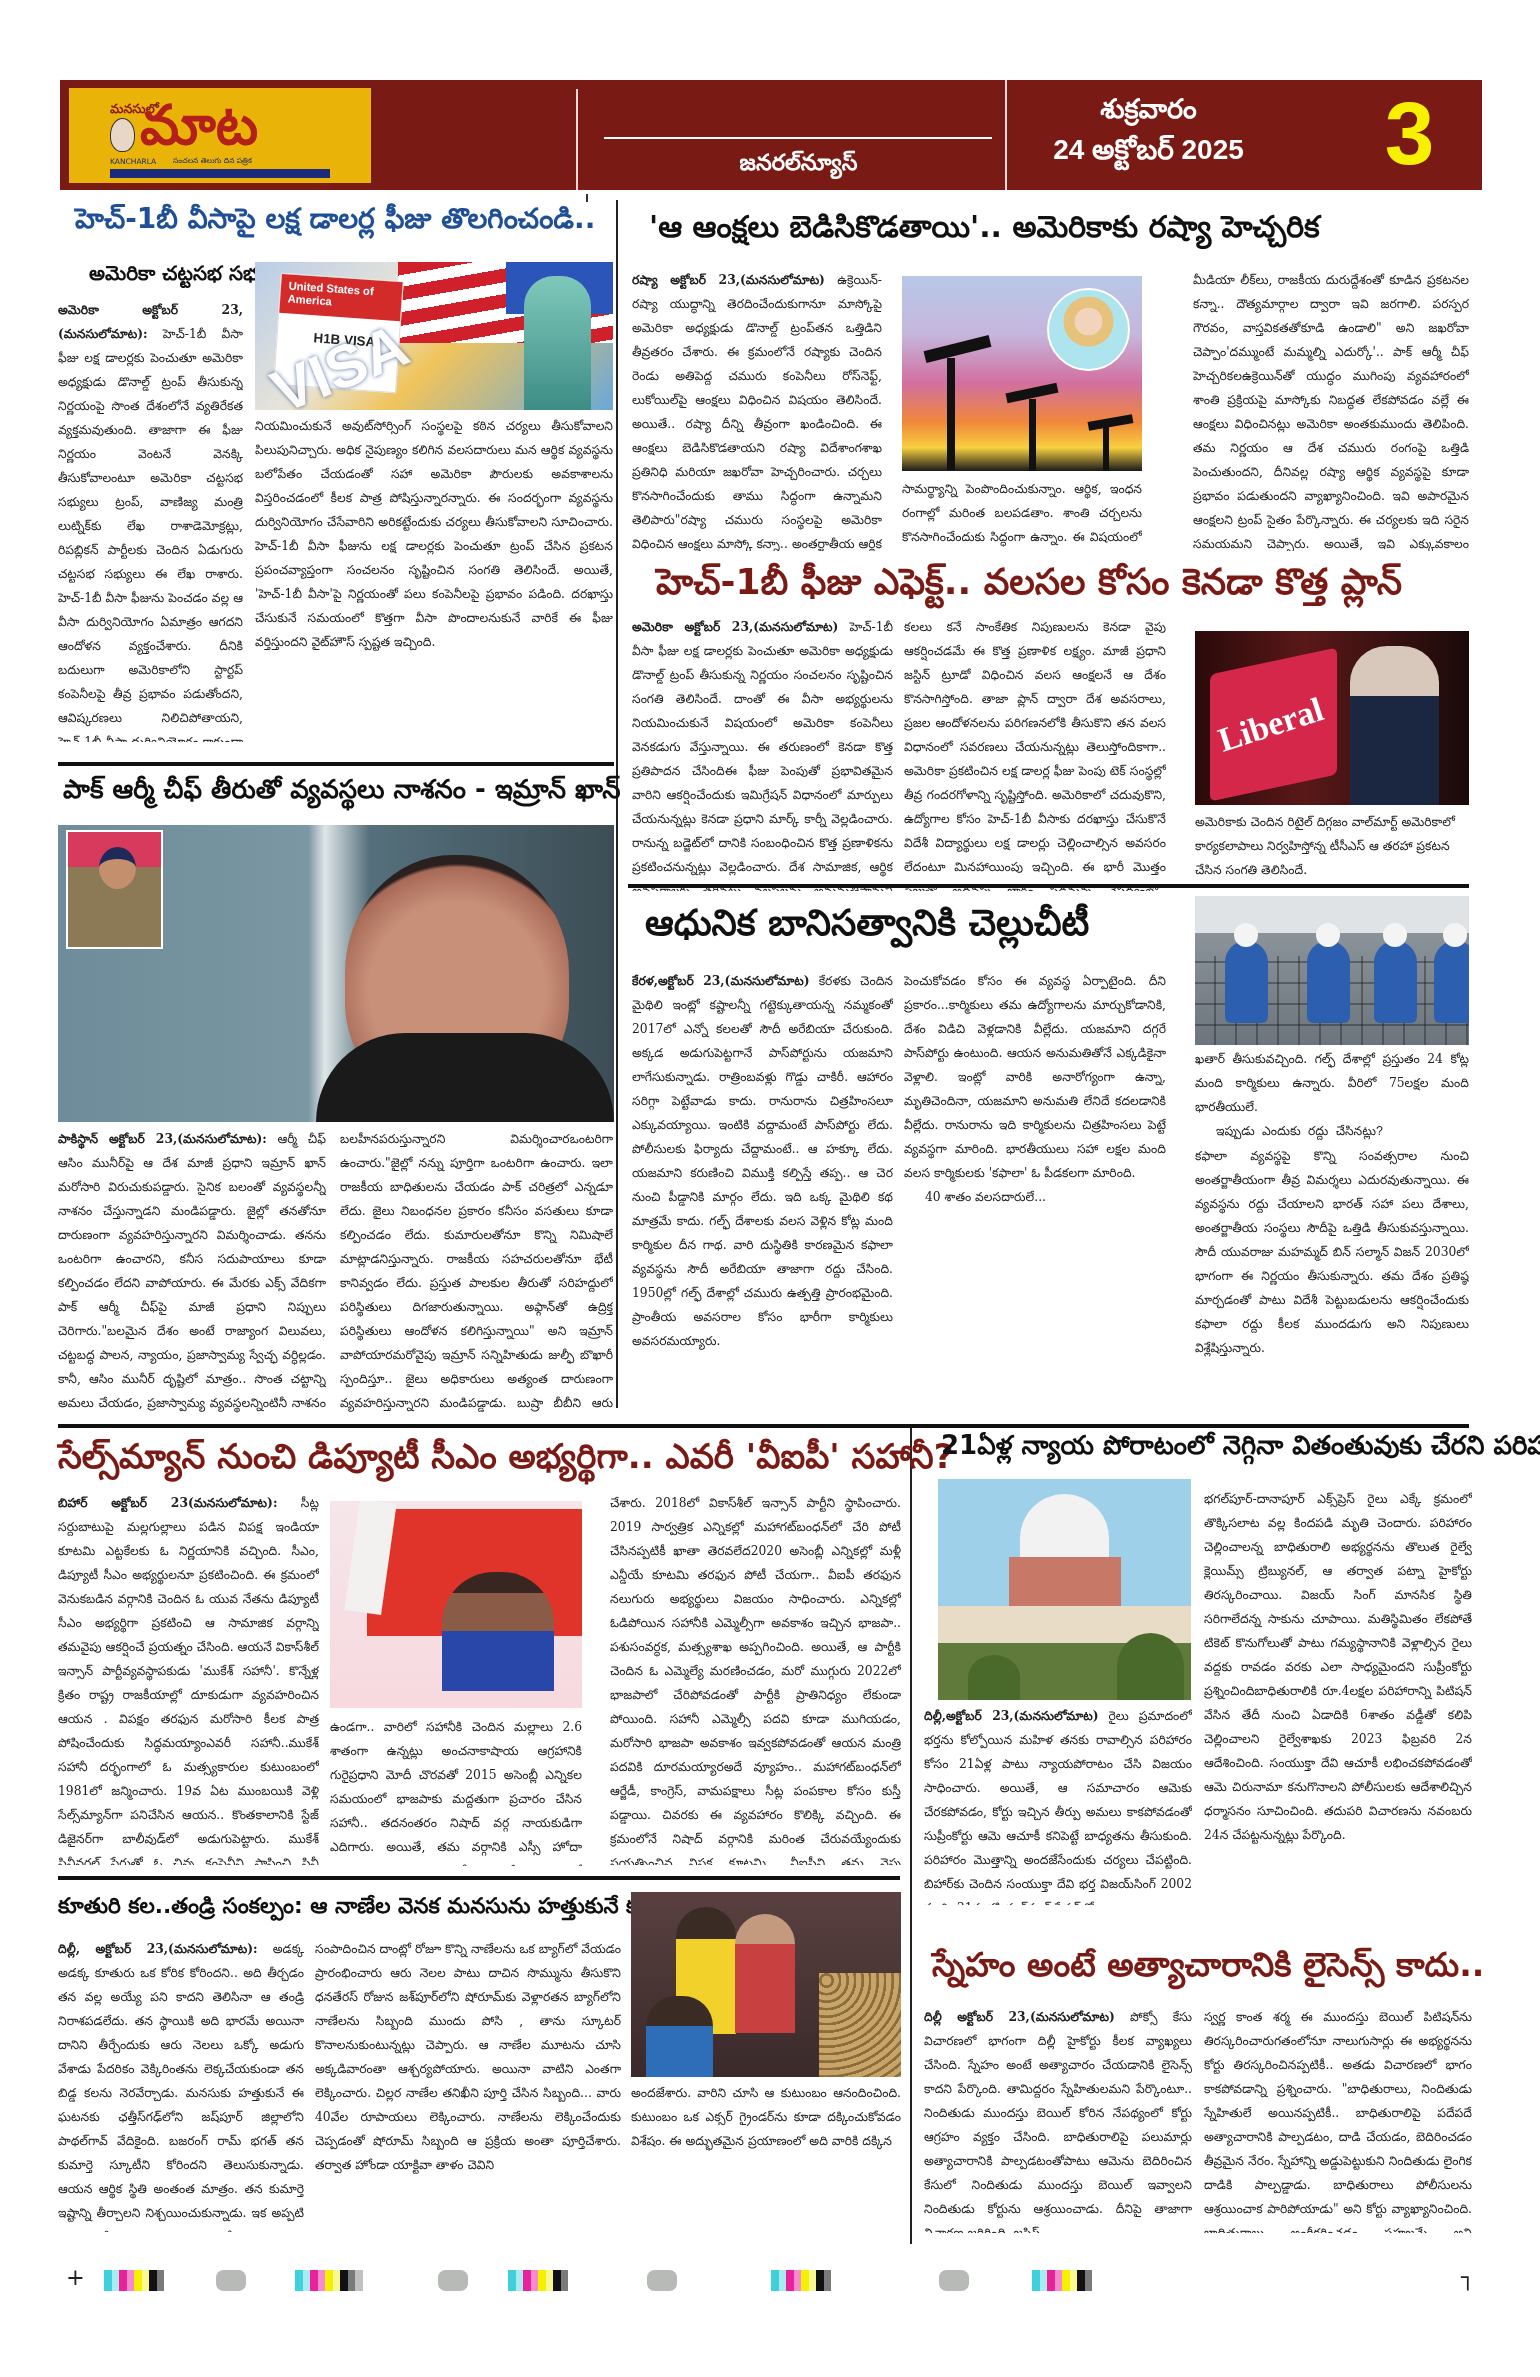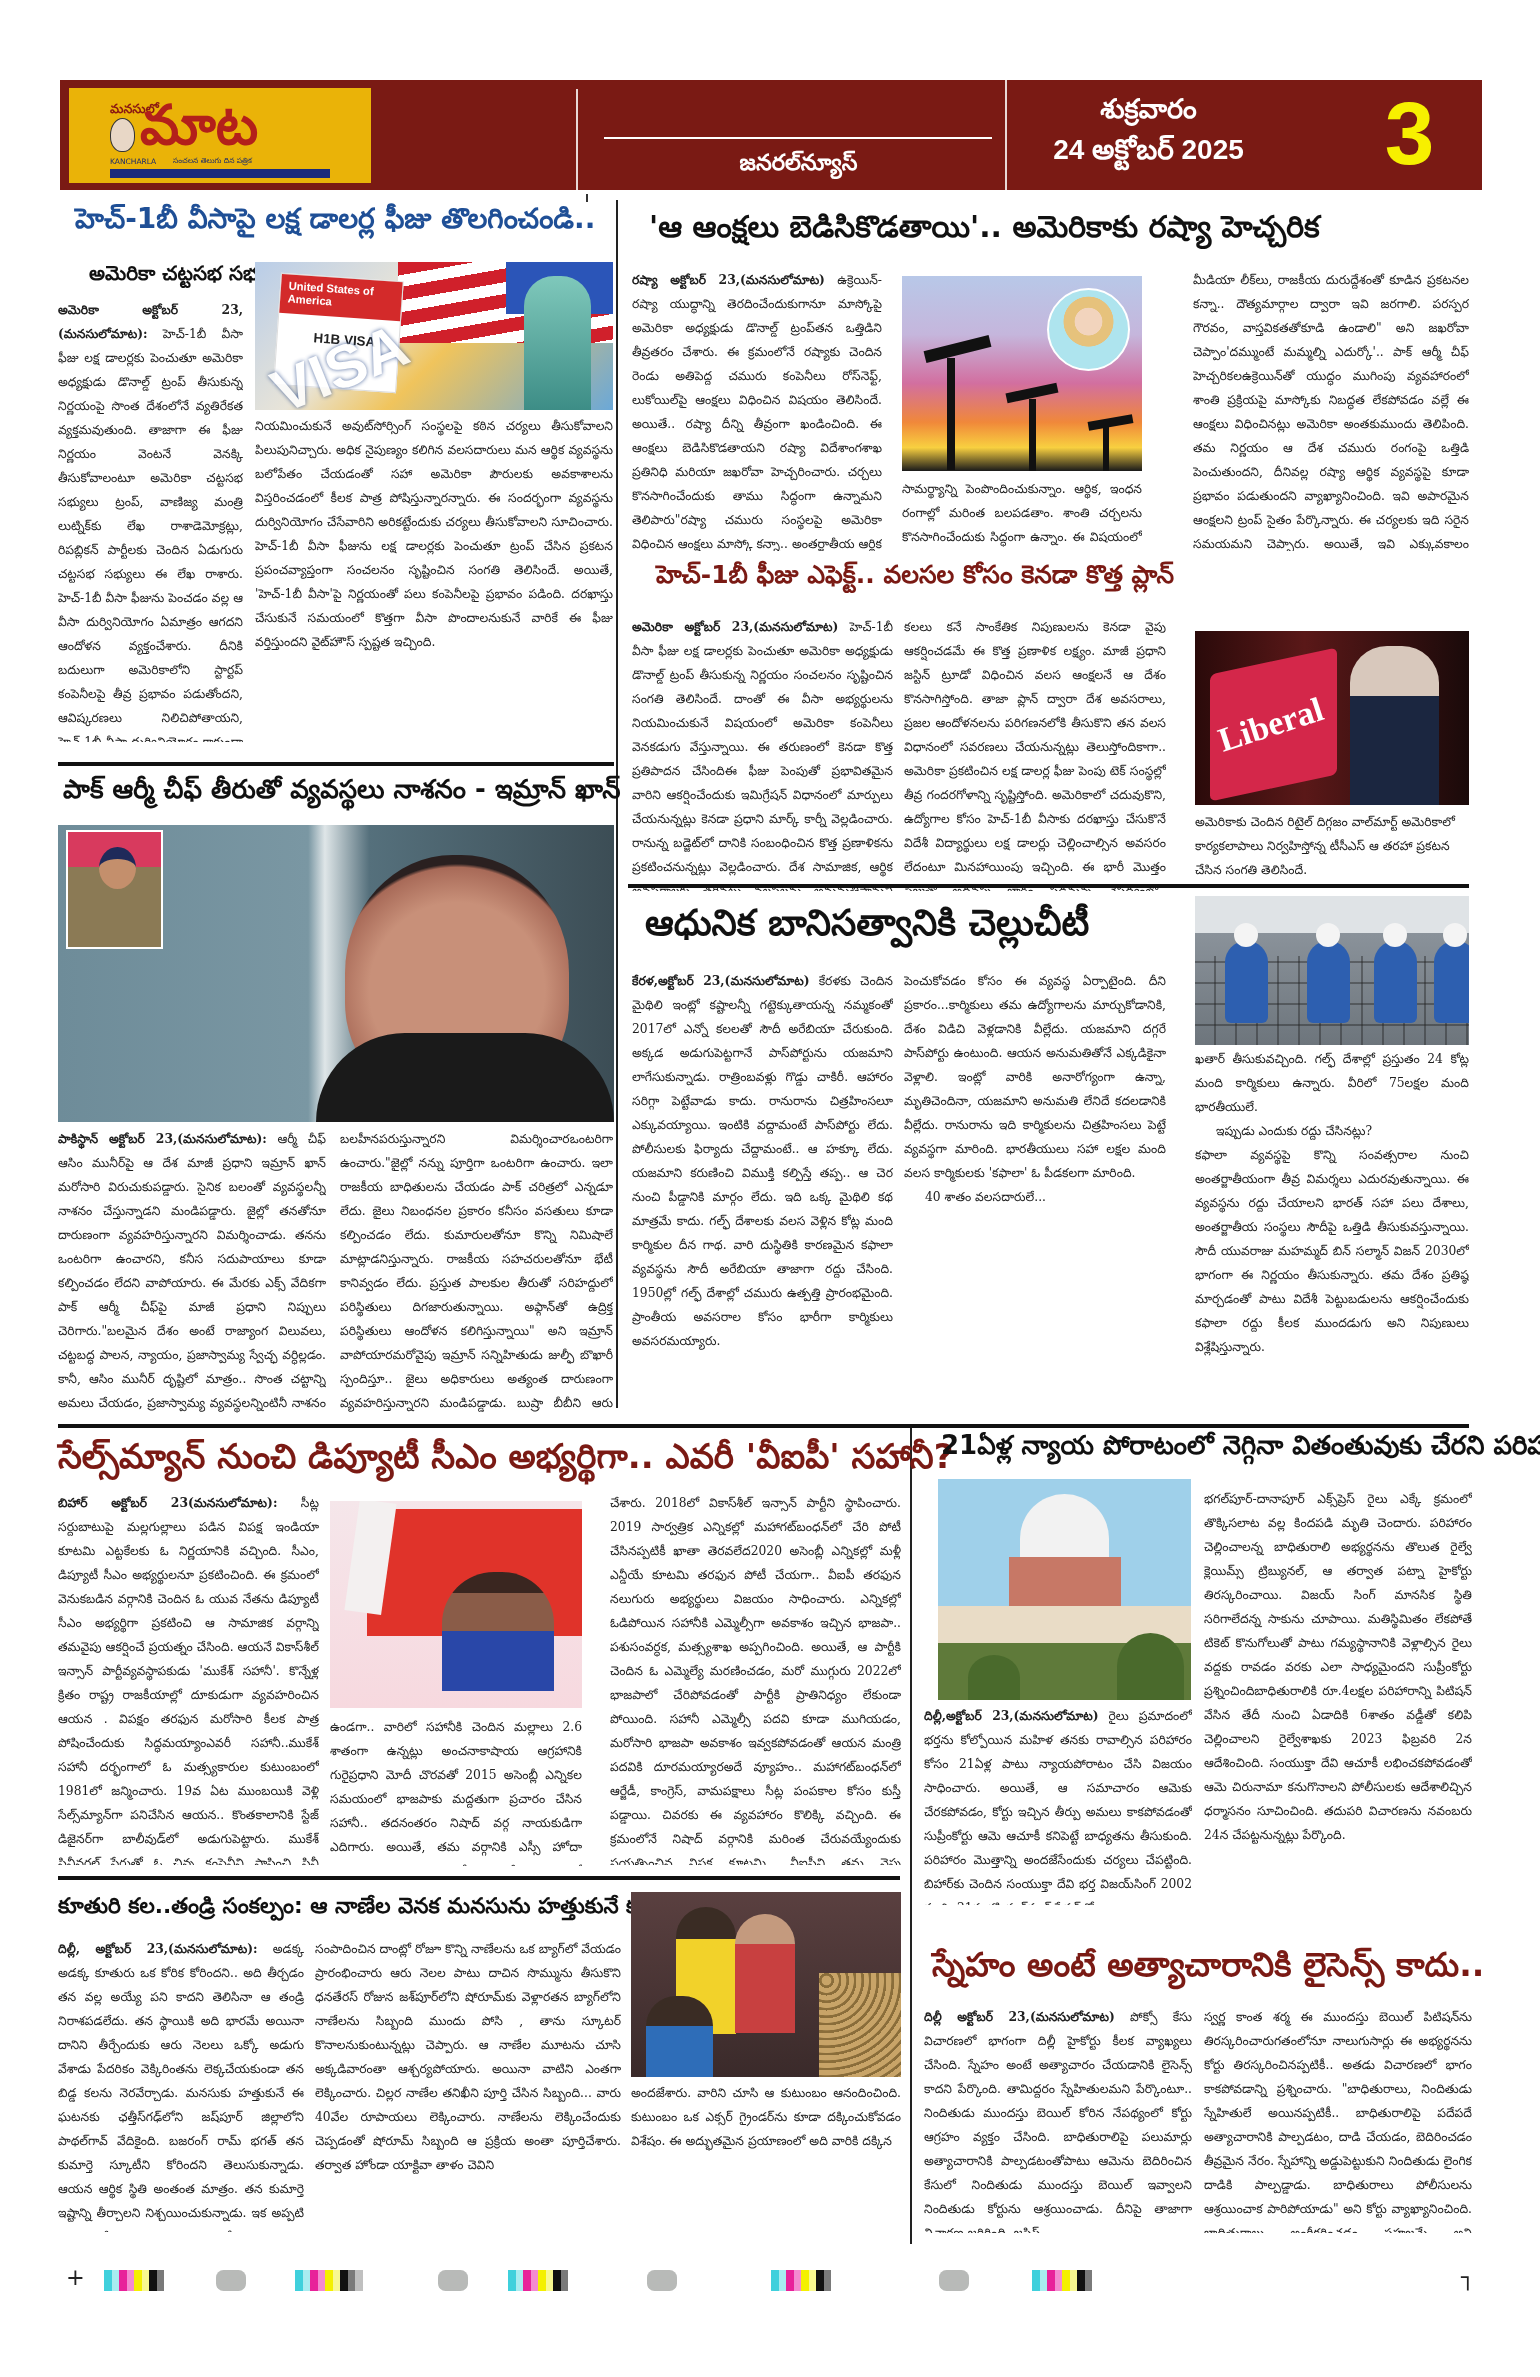--- a/index.html
+++ b/index.html
@@ -175,21 +175,21 @@
   </div>
   <div class="col" style="left:902px; top:477px; width:240px; height:75px;">
     <span>సామర్థ్యాన్ని పెంపొందించుకున్నాం. ఆర్థిక, ఇంధన రంగాల్లో మరింత బలపడతాం. శాంతి చర్చలను కొనసాగించేందుకు సిద్ధంగా ఉన్నాం. ఈ విషయంలో పెద్ద అడ్డంకులేమీ లేవు.</span>
   </div>
   <div class="col" style="left:1193px; top:268px; width:276px; height:283px;">
     <span>మీడియా లీక్‌లు, రాజకీయ దురుద్దేశంతో కూడిన ప్రకటనల కన్నా.. దౌత్యమార్గాల ద్వారా ఇవి జరగాలి. పరస్పర గౌరవం, వాస్తవికతతోకూడి ఉండాలి" అని జఖరోవా చెప్పాం'దమ్ముంటే మమ్మల్ని ఎదుర్కో'.. పాక్ ఆర్మీ చీఫ్ హెచ్చరికలఉక్రెయిన్‌తో యుద్ధం ముగింపు వ్యవహారంలో శాంతి ప్రక్రియపై మాస్కోకు నిబద్ధత లేకపోవడం వల్లే ఈ ఆంక్షలు విధించినట్లు అమెరికా అంతకుముందు తెలిపింది. తమ నిర్ణయం ఆ దేశ చమురు రంగంపై ఒత్తిడి పెంచుతుందని, దీనివల్ల రష్యా ఆర్థిక వ్యవస్థపై కూడా ప్రభావం పడుతుందని వ్యాఖ్యానించింది. ఇవి అపారమైన ఆంక్షలని ట్రంప్ సైతం పేర్కొన్నారు. ఈ చర్యలకు ఇది సరైన సమయమని చెప్పారు. అయితే, ఇవి ఎక్కువకాలం ఉండవని, ఈలోపు యుద్ధ సమస్య పరిష్కారమవుతుందని ఆశాభావం వ్యక్తం చేశారు.</span>
   </div>
 </article>
 
 <article>
-  <h2 class="hl hl-maroon" style="left:656px; top:561px; font-size:25px;">హెచ్-1బీ ఫీజు ఎఫెక్ట్.. వలసల కోసం కెనడా కొత్త ప్లాన్</h2>
+  <h2 class="hl hl-maroon" style="left:656px; top:561px; font-size:36px;">హెచ్-1బీ ఫీజు ఎఫెక్ట్.. వలసల కోసం కెనడా కొత్త ప్లాన్</h2>
   <div class="col" style="left:632px; top:615px; width:261px; height:276px;">
     <span class="dl">అమెరికా అక్టోబర్ 23,(మనసులోమాట)</span>
     <span>హెచ్-1బీ వీసా ఫీజు లక్ష డాలర్లకు పెంచుతూ అమెరికా అధ్యక్షుడు డొనాల్డ్ ట్రంప్ తీసుకున్న నిర్ణయం సంచలనం సృష్టించిన సంగతి తెలిసిందే. దాంతో ఈ వీసా అభ్యర్థులను నియమించుకునే విషయంలో అమెరికా కంపెనీలు వెనకడుగు వేస్తున్నాయి. ఈ తరుణంలో కెనడా కొత్త ప్రతిపాదన చేసిందిఈ ఫీజు పెంపుతో ప్రభావితమైన వారిని ఆకర్షించేందుకు ఇమిగ్రేషన్ విధానంలో మార్పులు చేయనున్నట్లు కెనడా ప్రధాని మార్క్ కార్నీ వెల్లడించారు. రానున్న బడ్జెట్‌లో దానికి సంబంధించిన కొత్త ప్రణాళికను ప్రకటించనున్నట్లు వెల్లడించారు. దేశ సామాజిక, ఆర్థిక అవసరాలకు తగినట్లు వలసలను అనుమతిస్తామని వెల్లడించారు. హెచ్-1బీ వీసా దారులు అమెరికా వెళ్లాలని</span>
   </div>
   <div class="col" style="left:904px; top:615px; width:262px; height:276px;">
     <span>కలలు కనే సాంకేతిక నిపుణులను కెనడా వైపు ఆకర్షించడమే ఈ కొత్త ప్రణాళిక లక్ష్యం. మాజీ ప్రధాని జస్టిన్ ట్రూడో విధించిన వలస ఆంక్షలనే ఆ దేశం కొనసాగిస్తోంది. తాజా ప్లాన్ ద్వారా దేశ అవసరాలు, ప్రజల ఆందోళనలను పరిగణనలోకి తీసుకొని తన వలస విధానంలో సవరణలు చేయనున్నట్లు తెలుస్తోందికాగా.. అమెరికా ప్రకటించిన లక్ష డాలర్ల ఫీజు పెంపు టెక్ సంస్థల్లో తీవ్ర గందరగోళాన్ని సృష్టిస్తోంది. అమెరికాలో చదువుకొని, ఉద్యోగాల కోసం హెచ్-1బీ వీసాకు దరఖాస్తు చేసుకొనే విదేశీ విద్యార్థులు లక్ష డాలర్లు చెల్లించాల్సిన అవసరం లేదంటూ మినహాయింపు ఇచ్చింది. ఈ భారీ మొత్తం ఫీజుతో అదనపు భారం పడనున్న నేపథ్యంలో.. పూర్తిస్థాయి స్పష్టత కోసం చూస్తున్న సంస్థలు హెచ్-1బీ వీసా అభ్యర్థుల నియామకాన్ని నిలిపివేస్తున్నాయి.</span>
   </div>
   <div class="img img-liberal" style="left:1195px; top:631px; width:274px; height:174px;">
     <div class="sign"></div>
     <div class="word">Liberal</div>
@@ -216,21 +216,21 @@
   <div class="col" style="left:632px; top:969px; width:261px; height:440px;">
     <span class="dl">కేరళ,అక్టోబర్ 23,(మనసులోమాట)</span>
     <span>కేరళకు చెందిన మైథిలి ఇంట్లో కష్టాలన్నీ గట్టెక్కుతాయన్న నమ్మకంతో 2017లో ఎన్నో కలలతో సౌదీ అరేబియా చేరుకుంది. అక్కడ అడుగుపెట్టగానే పాస్‌పోర్టును యజమాని లాగేసుకున్నాడు. రాత్రింబవళ్లు గొడ్డు చాకిరీ. ఆహారం సరిగ్గా పెట్టేవాడు కాదు. రానురాను చిత్రహింసలూ ఎక్కువయ్యాయి. ఇంటికి వద్దామంటే పాస్‌పోర్టు లేదు. పోలీసులకు ఫిర్యాదు చేద్దామంటే.. ఆ హక్కూ లేదు. యజమాని కరుణించి విముక్తి కల్పిస్తే తప్ప.. ఆ చెర నుంచి పీడ్డానికి మార్గం లేదు. ఇది ఒక్క మైథిలి కథ మాత్రమే కాదు. గల్ఫ్ దేశాలకు వలస వెళ్లిన కోట్ల మంది కార్మికుల దీన గాథ. వారి దుస్థితికి కారణమైన కఫాలా వ్యవస్థను సౌదీ అరేబియా తాజాగా రద్దు చేసింది. 1950ల్లో గల్ఫ్ దేశాల్లో చమురు ఉత్పత్తి ప్రారంభమైంది. ప్రాంతీయ అవసరాల కోసం భారీగా కార్మికులు అవసరమయ్యారు.</span>
   </div>
   <div class="col" style="left:904px; top:969px; width:262px; height:440px;">
     <span>పెంచుకోవడం కోసం ఈ వ్యవస్థ ఏర్పాటైంది. దీని ప్రకారం...కార్మికులు తమ ఉద్యోగాలను మార్చుకోడానికి, దేశం విడిచి వెళ్లడానికి వీల్లేదు. యజమాని దగ్గరే పాస్‌పోర్టు ఉంటుంది. ఆయన అనుమతితోనే ఎక్కడికైనా వెళ్లాలి. ఇంట్లో వారికి అనారోగ్యంగా ఉన్నా, మృతిచెందినా, యజమాని అనుమతి లేనిదే కదలడానికి వీల్లేదు. రానురాను ఇది కార్మికులను చిత్రహింసలు పెట్టే వ్యవస్థగా మారింది. భారతీయులు సహా లక్షల మంది వలస కార్మికులకు 'కఫాలా' ఓ పీడకలగా మారింది.</span>
     <br><span style="padding-left:21px; display:inline-block;">40 శాతం వలసదారులే...</span><br>
   </div>
   <div class="col" style="left:1195px; top:1047px; width:274px; height:362px;">
     <span>ఖతార్ తీసుకువచ్చింది. గల్ఫ్ దేశాల్లో ప్రస్తుతం 24 కోట్ల మంది కార్మికులు ఉన్నారు. వీరిలో 75లక్షల మంది భారతీయులే.</span>
-    <br><span style="padding-left:21px; display:inline-block;">ఇప్పుడు ఎందుకు రద్దు చేసినట్లు?</span><br>
+    <br><span style="padding-left:21px; display:inline-block;font-family:Liberation Mono, monospace;">ఇప్పుడు ఎందుకు రద్దు చేసినట్లు?</span><br>
     <span>కఫాలా వ్యవస్థపై కొన్ని సంవత్సరాల నుంచి అంతర్జాతీయంగా తీవ్ర విమర్శలు ఎదురవుతున్నాయి. ఈ వ్యవస్థను రద్దు చేయాలని భారత్ సహా పలు దేశాలు, అంతర్జాతీయ సంస్థలు సౌదీపై ఒత్తిడి తీసుకువస్తున్నాయి. సౌదీ యువరాజు మహమ్మద్ బిన్ సల్మాన్ విజన్ 2030లో భాగంగా ఈ నిర్ణయం తీసుకున్నారు. తమ దేశం ప్రతిష్ఠ మార్చడంతో పాటు విదేశీ పెట్టుబడులను ఆకర్షించేందుకు కఫాలా రద్దు కీలక ముందడుగు అని నిపుణులు విశ్లేషిస్తున్నారు.</span>
   </div>
 </article>
 
 <div class="rule-h" style="left:58px; top:1424px; width:1411px;"></div>
 
 <article>
   <h2 class="hl hl-maroon" style="left:58px; top:1437px; font-size:34px;">సేల్స్‌మ్యాన్ నుంచి డిప్యూటీ సీఎం అభ్యర్థిగా.. ఎవరీ 'వీఐపీ' సహానీ?</h2>
   <div class="col" style="left:58px; top:1491px; width:261px; height:374px;">
     <span class="dl">బిహార్ అక్టోబర్ 23(మనసులోమాట):</span>

